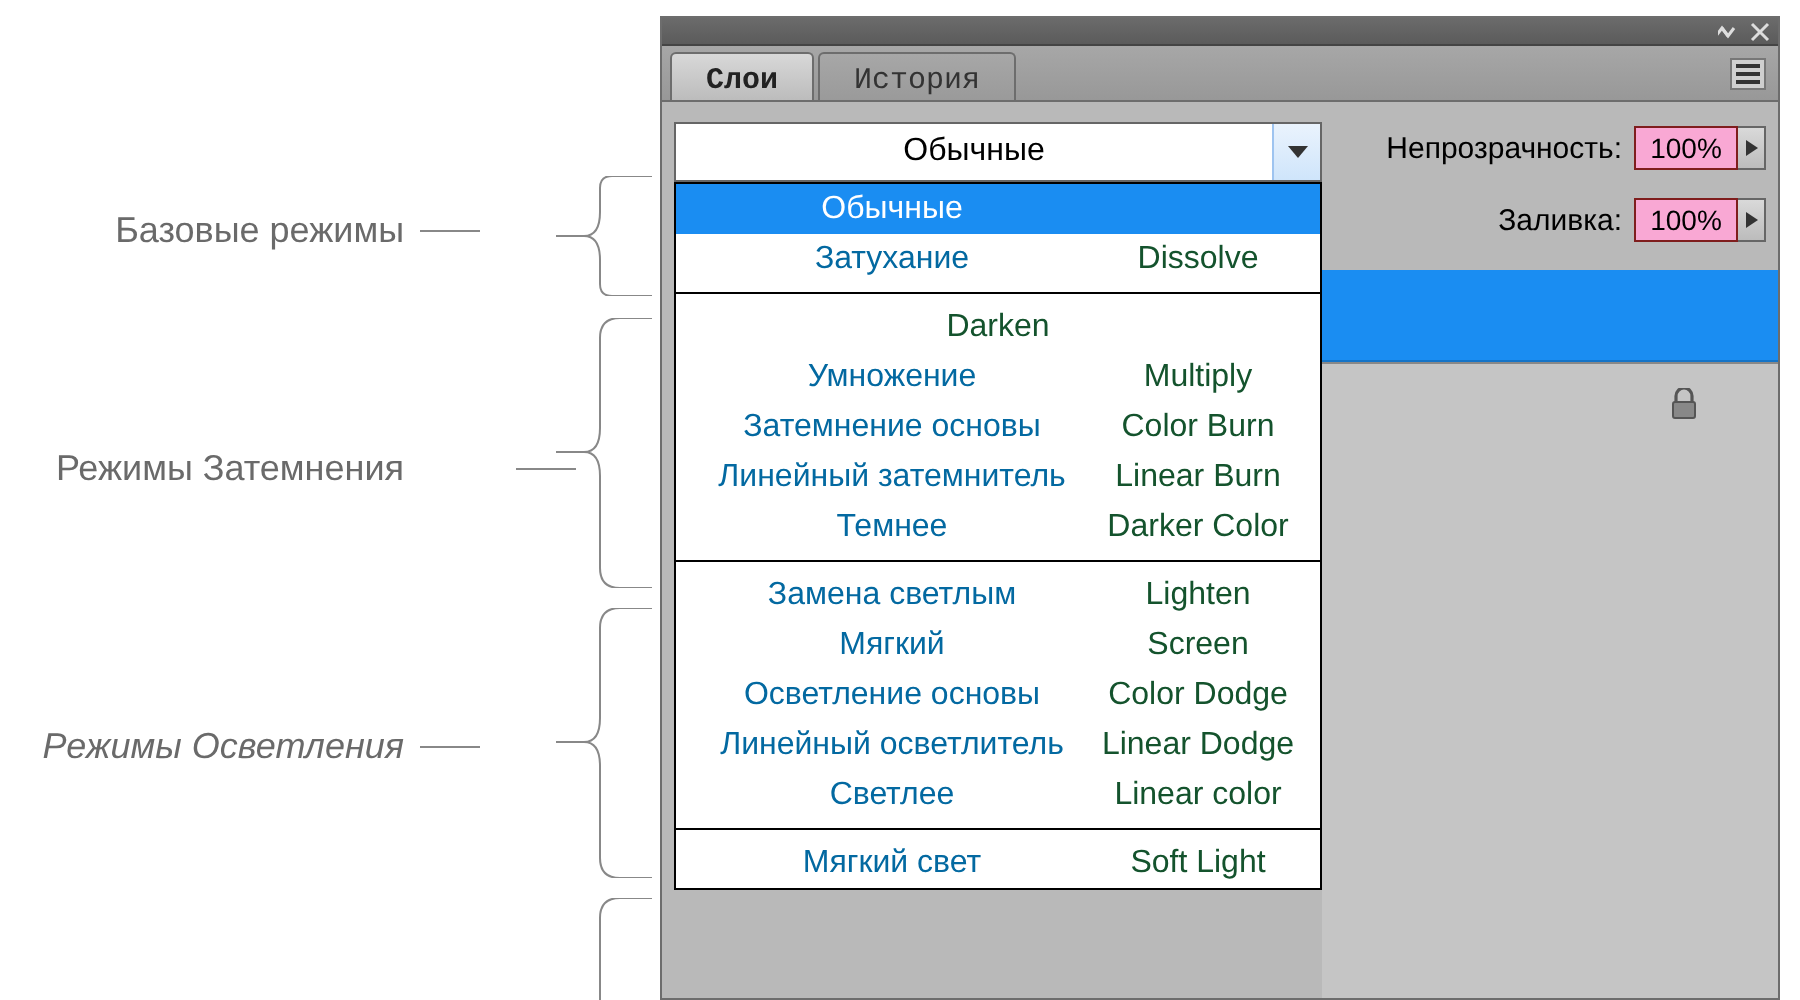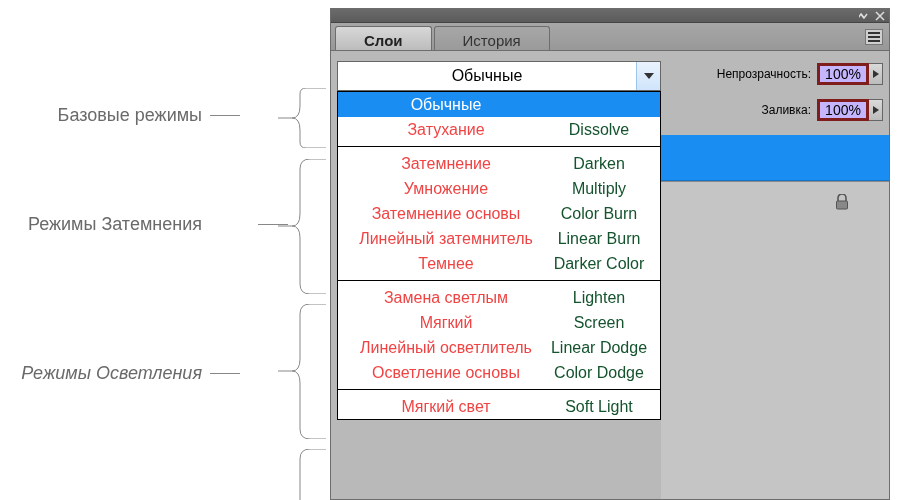--- a/index.html
+++ b/index.html
@@ -80,29 +80,29 @@
     height: 28px;
     background: linear-gradient(#a7a7a7,#989898);
     border-bottom: 1px solid #6d6d6d;
     display: flex;
     align-items: flex-end;
     position: relative;
     padding-left: 4px;
   }
   .tab {
     height: 24px;
-    padding: 4px 28px 0;
+    padding: 4px 17px 0;
     font-size: 15px;
     color: #222;
     border: 1px solid #6d6d6d;
     border-bottom: none;
     border-radius: 3px 3px 0 0;
     margin-right: 2px;
     cursor: pointer;
-    display: flex; align-items: center;
+    display: flex; align-items: center; font-family: Liberation Mono, monospace;
   }
   .tab.active {
     background: linear-gradient(#d8d8d8,#bcbcbc);
     font-weight: bold;
   }
   .tab.inactive {
     background: linear-gradient(#a7a7a7,#9a9a9a);
     color: #333;
   }
   .panel-menu {
@@ -154,31 +154,31 @@
   .ctrl-row {
     position: absolute;
     right: 6px;
     display: flex;
     align-items: center;
     height: 26px;
     gap: 6px;
   }
   .ctrl-label {
     color: #000;
-    font-size: 12px;
+    font-size: 15px;
   }
   .spin {
     display: flex;
     align-items: center;
     height: 22px;
   }
   .spin-box {
     width: 52px; height: 22px;
-    background: #c4b5fd;
-    border: 3px solid #7f1d1d;
+    background: #f9a8d4;
+    border: 1px solid #7f1d1d;
     font-size: 14px;
     display: flex; align-items: center; justify-content: center;
   }
   .spin-btn {
     width: 14px; height: 22px;
     background: linear-gradient(#d9d9d9,#bcbcbc);
     border: 1px solid #666;
     border-left: none;
     display: flex; align-items: center; justify-content: center;
     cursor: pointer;
@@ -195,21 +195,21 @@
     z-index: 20;
   }
   .dd-item {
     display: flex;
     align-items: center;
     height: 25px;
     padding: 0 8px;
     font-size: 16px;
     cursor: pointer;
   }
-  .dd-item .ru { flex: 0 0 200px; color: #ef4444; white-space: nowrap; }
+  .dd-item .ru { flex: 0 0 200px; color: #0369a1; white-space: nowrap; }
   .dd-item .en { flex: 1; color: #14532d; white-space: nowrap; }
   .dd-item.selected {
     background: #1a8df2;
   }
   .dd-item.selected .ru { color: #fff; }
   .dd-sep {
     height: 1px;
     background: #000;
     margin: 4px 0;
   }
@@ -249,21 +249,21 @@
   <div class="anno-row" style="top:105px;">
     <div class="anno-label">Базовые режимы</div>
     <div class="anno-dash"></div>
   </div>
   <div class="anno-bracket" style="top:88px;">
     <svg width="48" height="60">
         <path d="M14 30 H0 M14 30 Q22 30 22 18 V6 Q22 0 28 0 H48 M14 30 Q22 30 22 42 V54 Q22 60 28 60 H48" fill="none" stroke="#888" stroke-width="1"></path>
       </svg>
   </div>
 
-  <div class="anno-row" style="top:214px;gap:48px;">
+  <div class="anno-row" style="top:224px;gap:48px;">
     <div class="anno-label">Режимы Затемнения</div>
     <div class="anno-dash"></div>
   </div>
   <div class="anno-bracket" style="top:159px;">
     <svg width="48" height="135">
         <path d="M14 67 H0 M14 67 Q22 67 22 55 V10 Q22 0 32 0 H48 M14 67 Q22 67 22 79 V125 Q22 135 32 135 H48" fill="none" stroke="#888" stroke-width="1"></path>
       </svg>
   </div>
 
   <div class="anno-row" style="top:363px;font-style:italic;">
@@ -362,21 +362,20 @@
         <div class="dd-item selected">
           <span class="ru">Обычные</span>
           <span class="en"></span>
         </div>
         <div class="dd-item">
           <span class="ru">Затухание</span>
           <span class="en">Dissolve</span>
         </div>
         <div class="dd-sep"></div>
         <div class="dd-item">
-          <span class="ru">Затемнение</span>
           <span class="en">Darken</span>
         </div>
         <div class="dd-item">
           <span class="ru">Умножение</span>
           <span class="en">Multiply</span>
         </div>
         <div class="dd-item">
           <span class="ru">Затемнение основы</span>
           <span class="en">Color Burn</span>
         </div>
@@ -391,26 +390,30 @@
         <div class="dd-sep"></div>
         <div class="dd-item">
           <span class="ru">Замена светлым</span>
           <span class="en">Lighten</span>
         </div>
         <div class="dd-item">
           <span class="ru">Мягкий</span>
           <span class="en">Screen</span>
         </div>
         <div class="dd-item">
+          <span class="ru">Осветление основы</span>
+          <span class="en">Color Dodge</span>
+        </div>
+        <div class="dd-item">
           <span class="ru">Линейный осветлитель</span>
           <span class="en">Linear Dodge</span>
         </div>
         <div class="dd-item">
-          <span class="ru">Осветление основы</span>
-          <span class="en">Color Dodge</span>
+          <span class="ru">Светлее</span>
+          <span class="en">Linear color</span>
         </div>
         <div class="dd-sep"></div>
         <div class="dd-item">
           <span class="ru">Мягкий свет</span>
           <span class="en">Soft Light</span>
         </div>
       </div>
 
   </div>
 </div>

